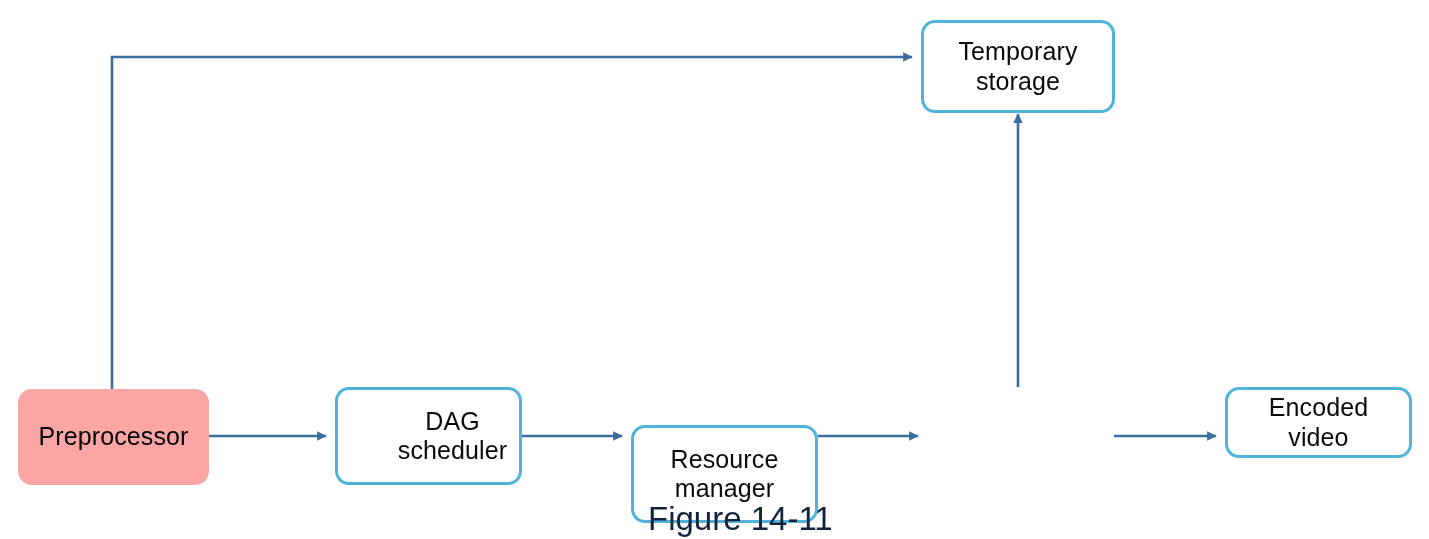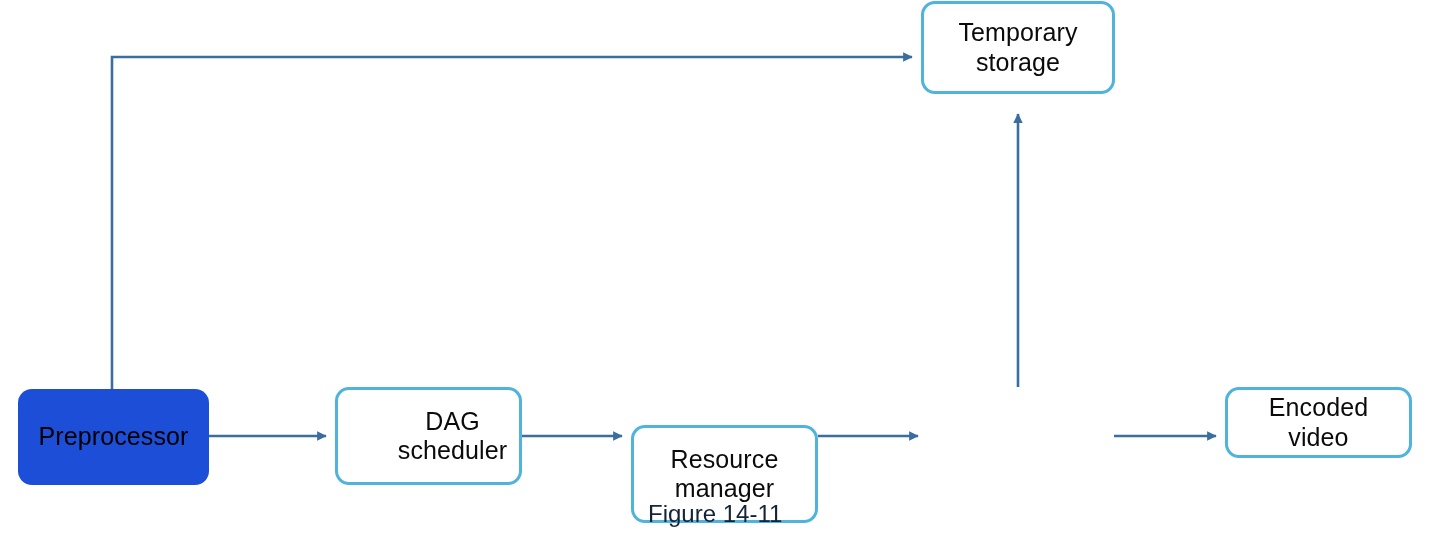--- a/index.html
+++ b/index.html
@@ -37,32 +37,32 @@
     line-height: 1.18;
     color: #0b0b0b;
     letter-spacing: 0.1px;
     z-index: 2;
   }
   .node.outlined {
     background: #ffffff;
     border: 3.5px solid #4FB3DC;
   }
   .node.filled {
-    background: #1d4ed8;
+    background: #fca5a5;
     border: none;
     color: #000000;
   }
   .node .label {
     display: block;
     white-space: pre-line;
     padding: 0 4px;
   }
   .caption {
     position: absolute;
-    font-size: 24px;
+    font-size: 33px;
     color: #13233a;
     white-space: nowrap;
     z-index: 2;
   }
 </style>
 </head>
 <body>
 
 <div id="canvas">
 
@@ -101,20 +101,20 @@
     <span class="label">Resource
 manager</span>
   </div>
 
 
   <div class="node outlined" style="left:1225px; top:387px; width:187px; height:71px;">
     <span class="label">Encoded
 video</span>
   </div>
 
-  <div class="node outlined" style="left:921px; top:1px; width:194px; height:93px;">
+  <div class="node outlined" style="left:921px; top:20px; width:194px; height:93px;">
     <span class="label">Temporary
 storage</span>
   </div>
 
   <div class="caption" style="left:648px; top:500px;">Figure 14-11</div>
 
 </div>
 
 </body></html>

